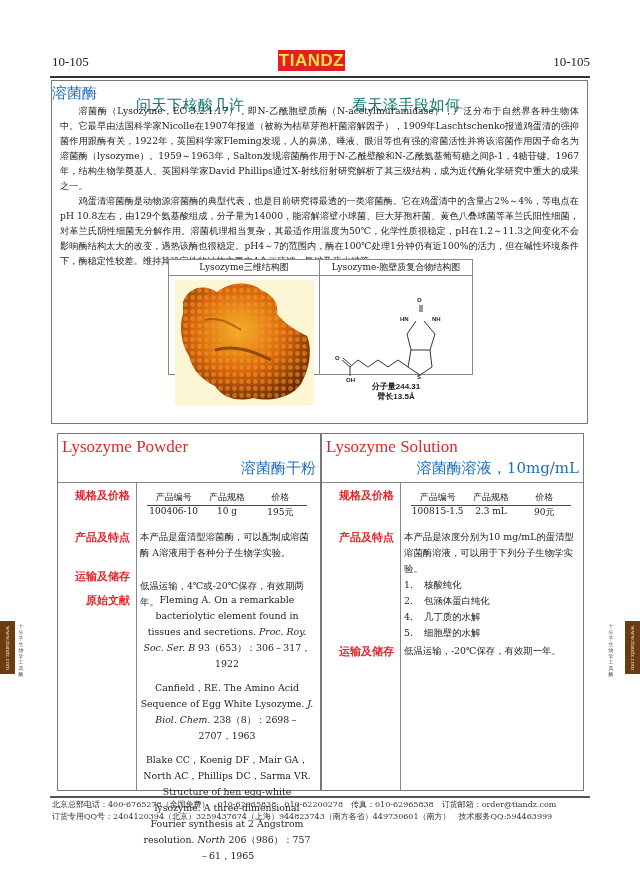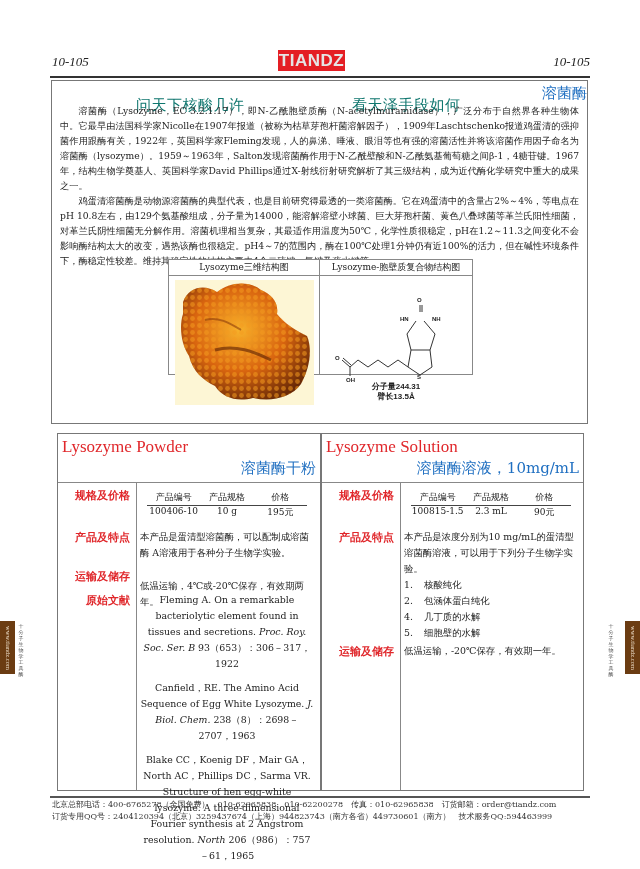--- a/index.html
+++ b/index.html
@@ -1,31 +1,31 @@
 <!DOCTYPE html>
 <html><head>
 <meta charset="utf-8">
 <style>
   html, body { margin:0; padding:0; }
   body { width:640px; height:869px; background:#fff; position:relative; overflow:hidden;
          font-family:"DejaVu Serif", "Liberation Serif", serif; color:#222; }
   .header { position:absolute; top:48px; left:50px; width:540px; height:28px; }
-  .pg { position:absolute; top:6px; font-size:13px; color:#222; font-family:"Liberation Serif", serif;font-style:italic; }
+  .pg { position:absolute; top:6px; font-size:13px; color:#222; font-family:"Liberation Serif", serif; }
   .pg.left { left:2px; }
   .pg.right { right:0; }
   .slogan { position:absolute; top:3px; font-size:15px; color:#0f766e; font-family:"DejaVu Serif", serif; letter-spacing:0.5px;margin-top:45px; }
   .slogan.l { left:86px; }
   .slogan.r { left:302px; }
   .logo { position:absolute; left:228px; top:2px; width:67px; height:21px; background:#e41e24;
-          color:#e5e5e5; font-family:"Liberation Sans", sans-serif; font-weight:bold; font-size:17px;
+          color:#fde047; font-family:"Liberation Sans", sans-serif; font-weight:bold; font-size:17px;
           text-align:center; line-height:21px; letter-spacing:0.5px; }
   .hrule { position:absolute; top:76px; left:50px; width:540px; height:2px; background:#333; }
 
   .intro { position:absolute; top:80px; left:51px; width:537px; height:344px; border:1px solid #777; box-sizing:border-box; }
-  .intro-title { text-align:right; color:#1f6fc1; font-size:15px; margin-top:3px; font-family:"DejaVu Serif", serif; }
+  .intro-title { text-align:left; color:#1f6fc1; font-size:15px; margin-top:3px; font-family:"DejaVu Serif", serif; }
   .intro-text { font-size:9.2px; line-height:15px; padding:0 8px; text-align:justify; font-family:"DejaVu Serif", serif; color:#222; }
   .intro-text p { margin:0; text-indent:2em; }
 
   .figtable { position:absolute; left:116px; top:178px; width:305px; height:116px; border:1px solid #888; box-sizing:border-box; background:#fff; }
   .figcell { position:absolute; top:0; height:100%; box-sizing:border-box; }
   .figcell.a { left:0; width:151px; border-right:1px solid #888; }
   .figcell.b { left:151px; width:152px; }
   .fighead { height:15px; border-bottom:1px solid #888; font-size:9px; text-align:center; line-height:15px; }
   .protein { position:absolute; left:6px; top:20px; width:139px; height:125px; background:#fdf6d5; }
   .struct-caption { position:absolute; left:0; width:100%; text-align:center; font-size:8px; font-weight:bold; font-family:"Liberation Sans", sans-serif; line-height:10px; }

